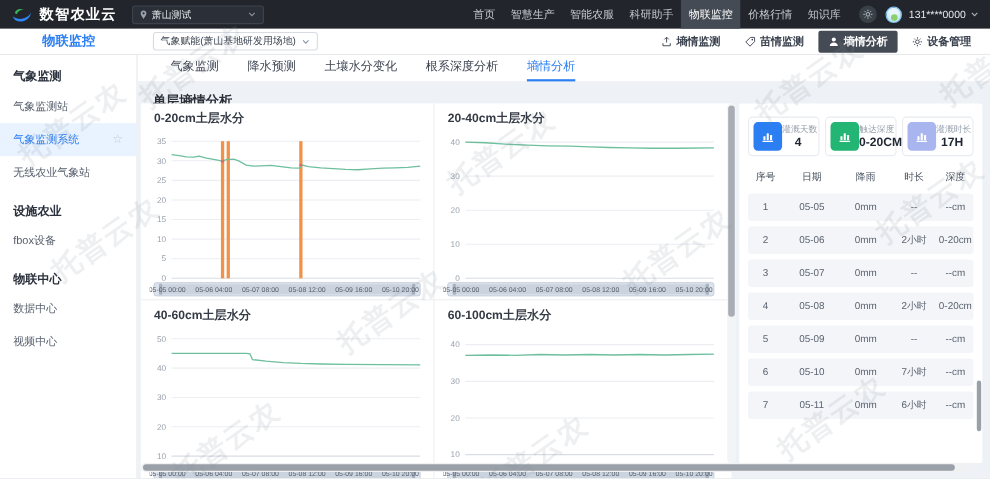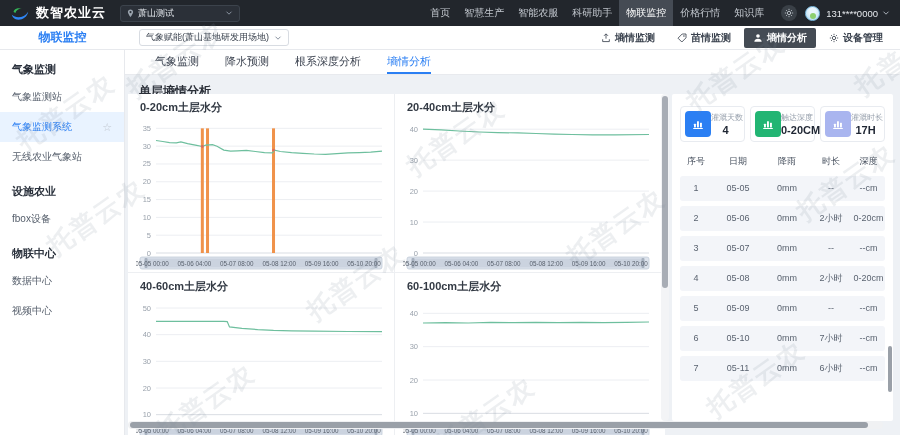--- a/index.html
+++ b/index.html
@@ -200,20 +200,21 @@
       </div>
       <div class="side-item">
         <span>视频中心</span>
       </div>
     </div>
 
   <div class="main">
     <div class="tabbar">
         <div class="tab">气象监测</div>
         <div class="tab">降水预测</div>
+        <div class="tab">土壤水分变化</div>
         <div class="tab">根系深度分析</div>
         <div class="tab active">墒情分析</div>
       </div>
     <div class="page-title">单层墒情分析</div>
 
     <div class="charts-panel">
         <div class="chart-cell cc0">
           <div class="c-title">0-20cm土层水分</div>
           <svg width="250" height="158">
             <line x1="20" y1="136" x2="246" y2="136" stroke="#d9dde3" stroke-width="1"></line>

